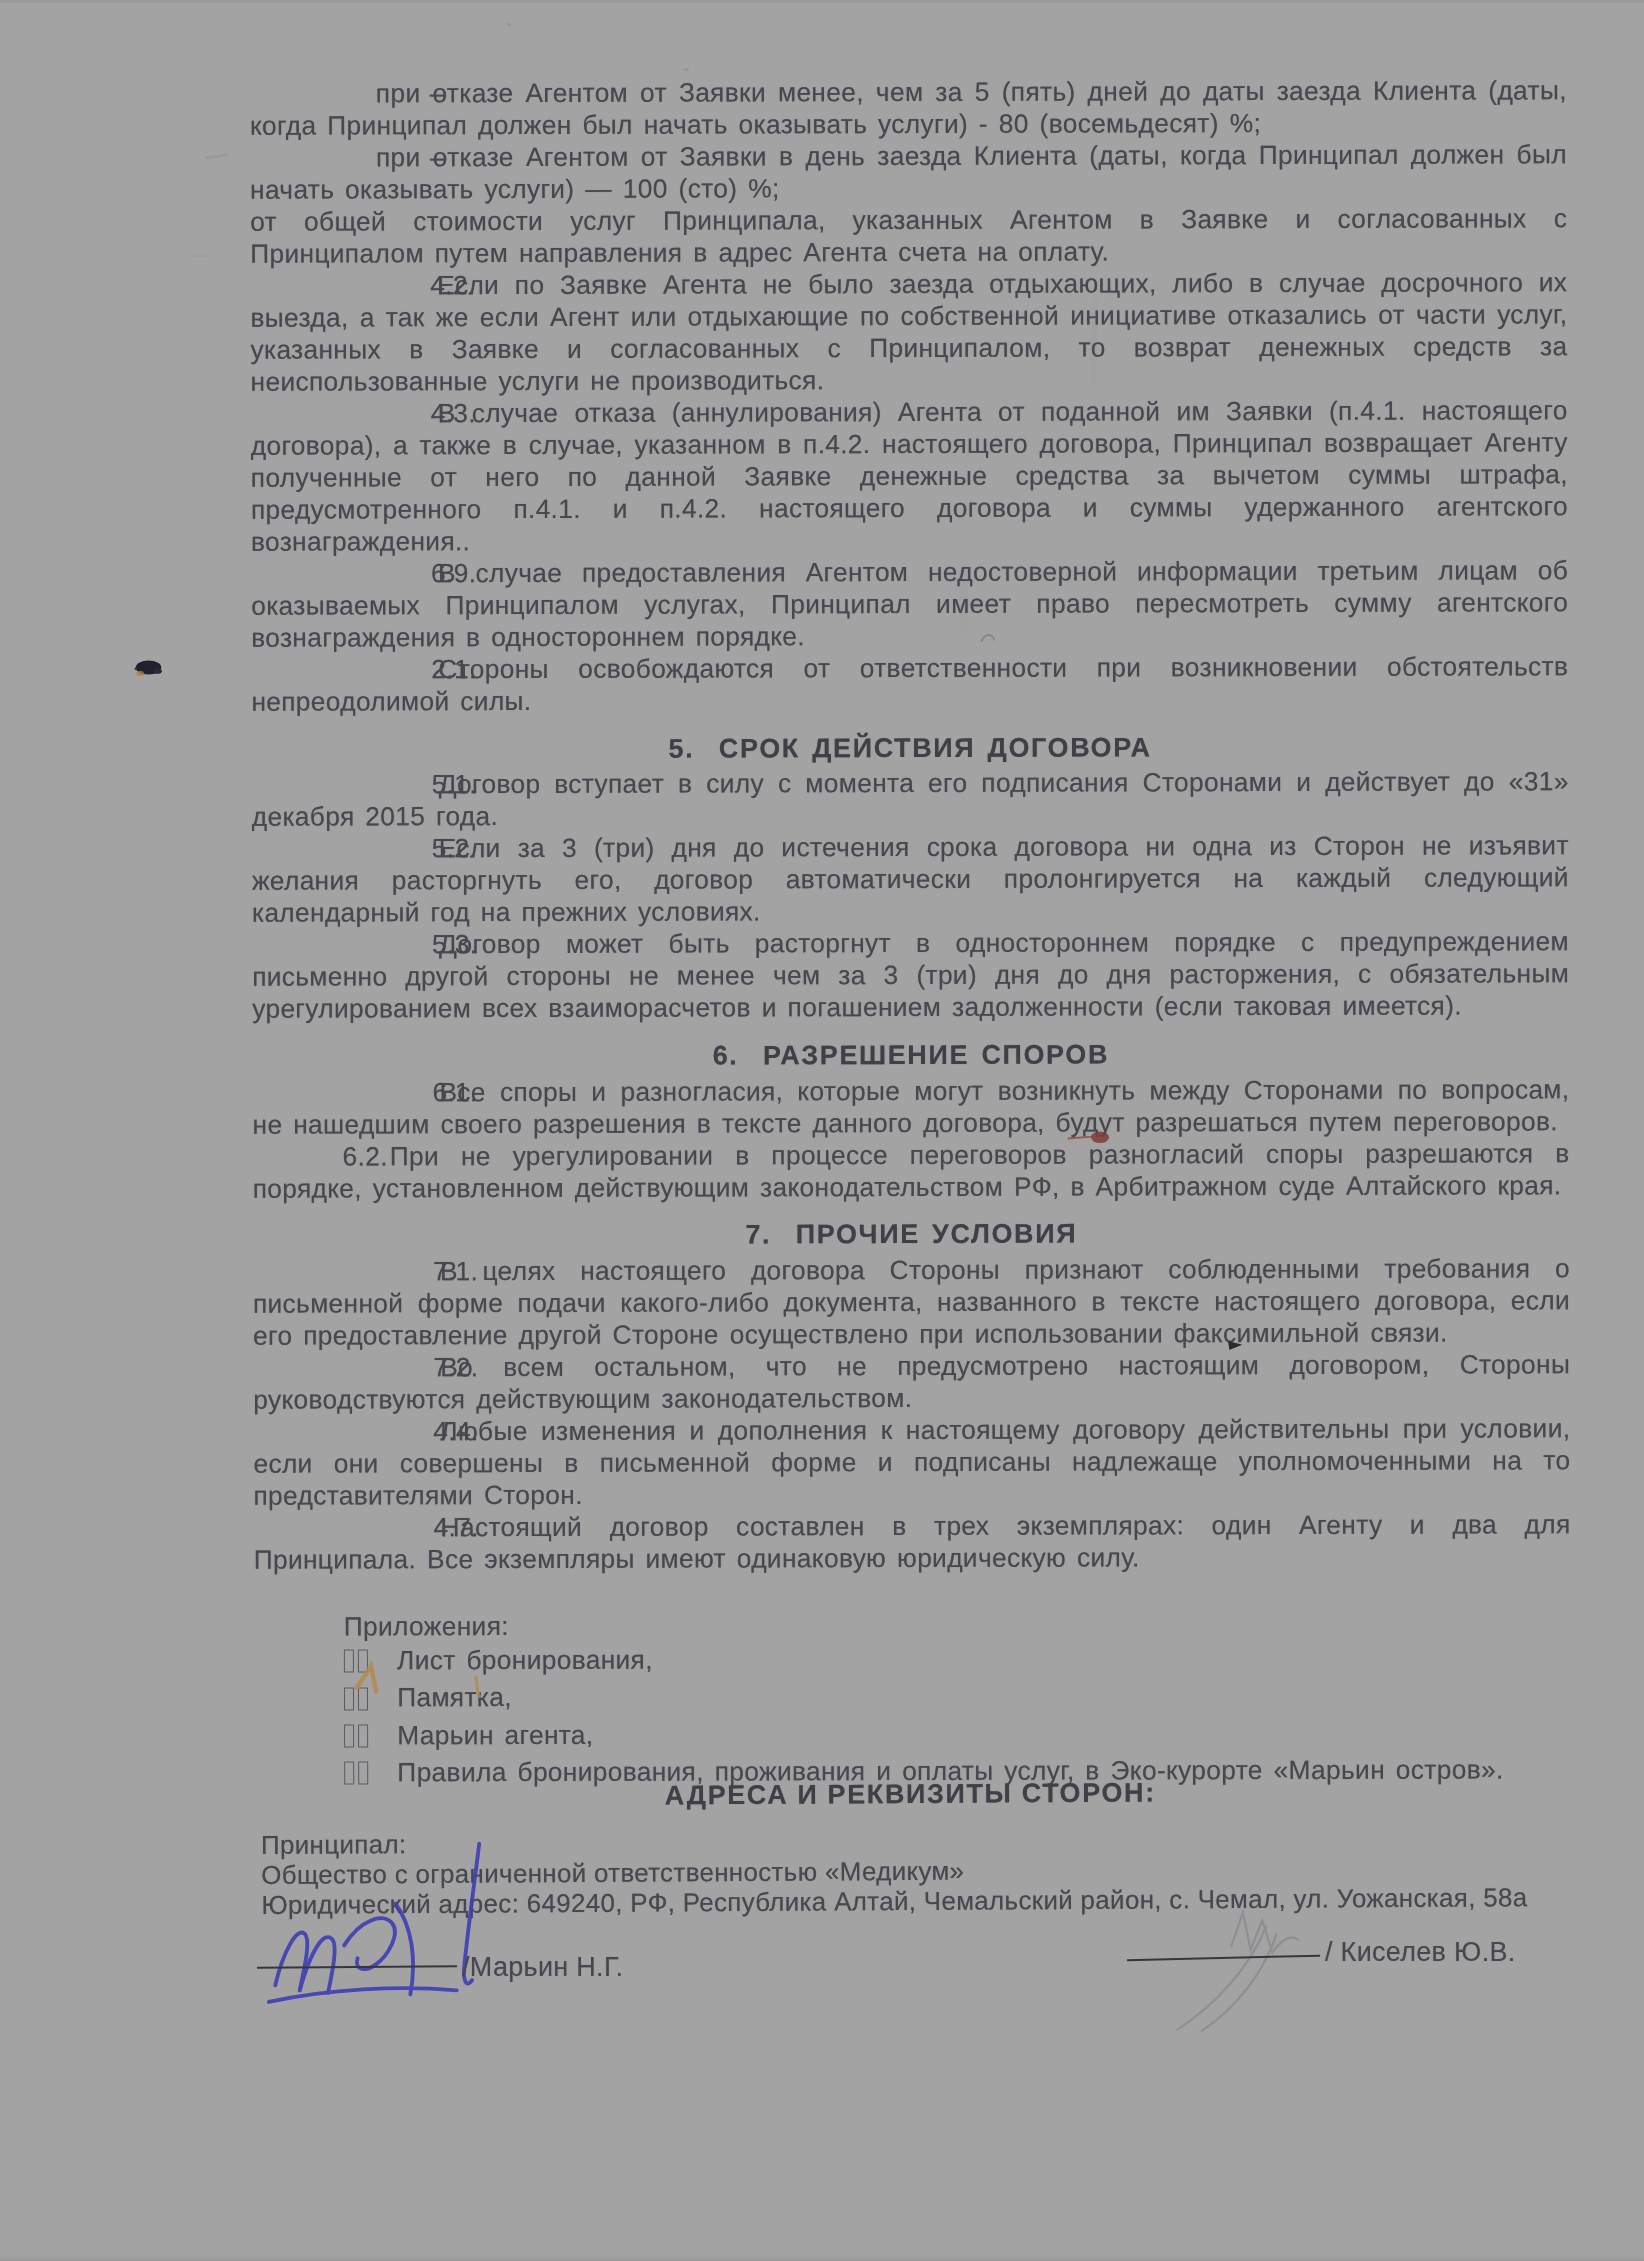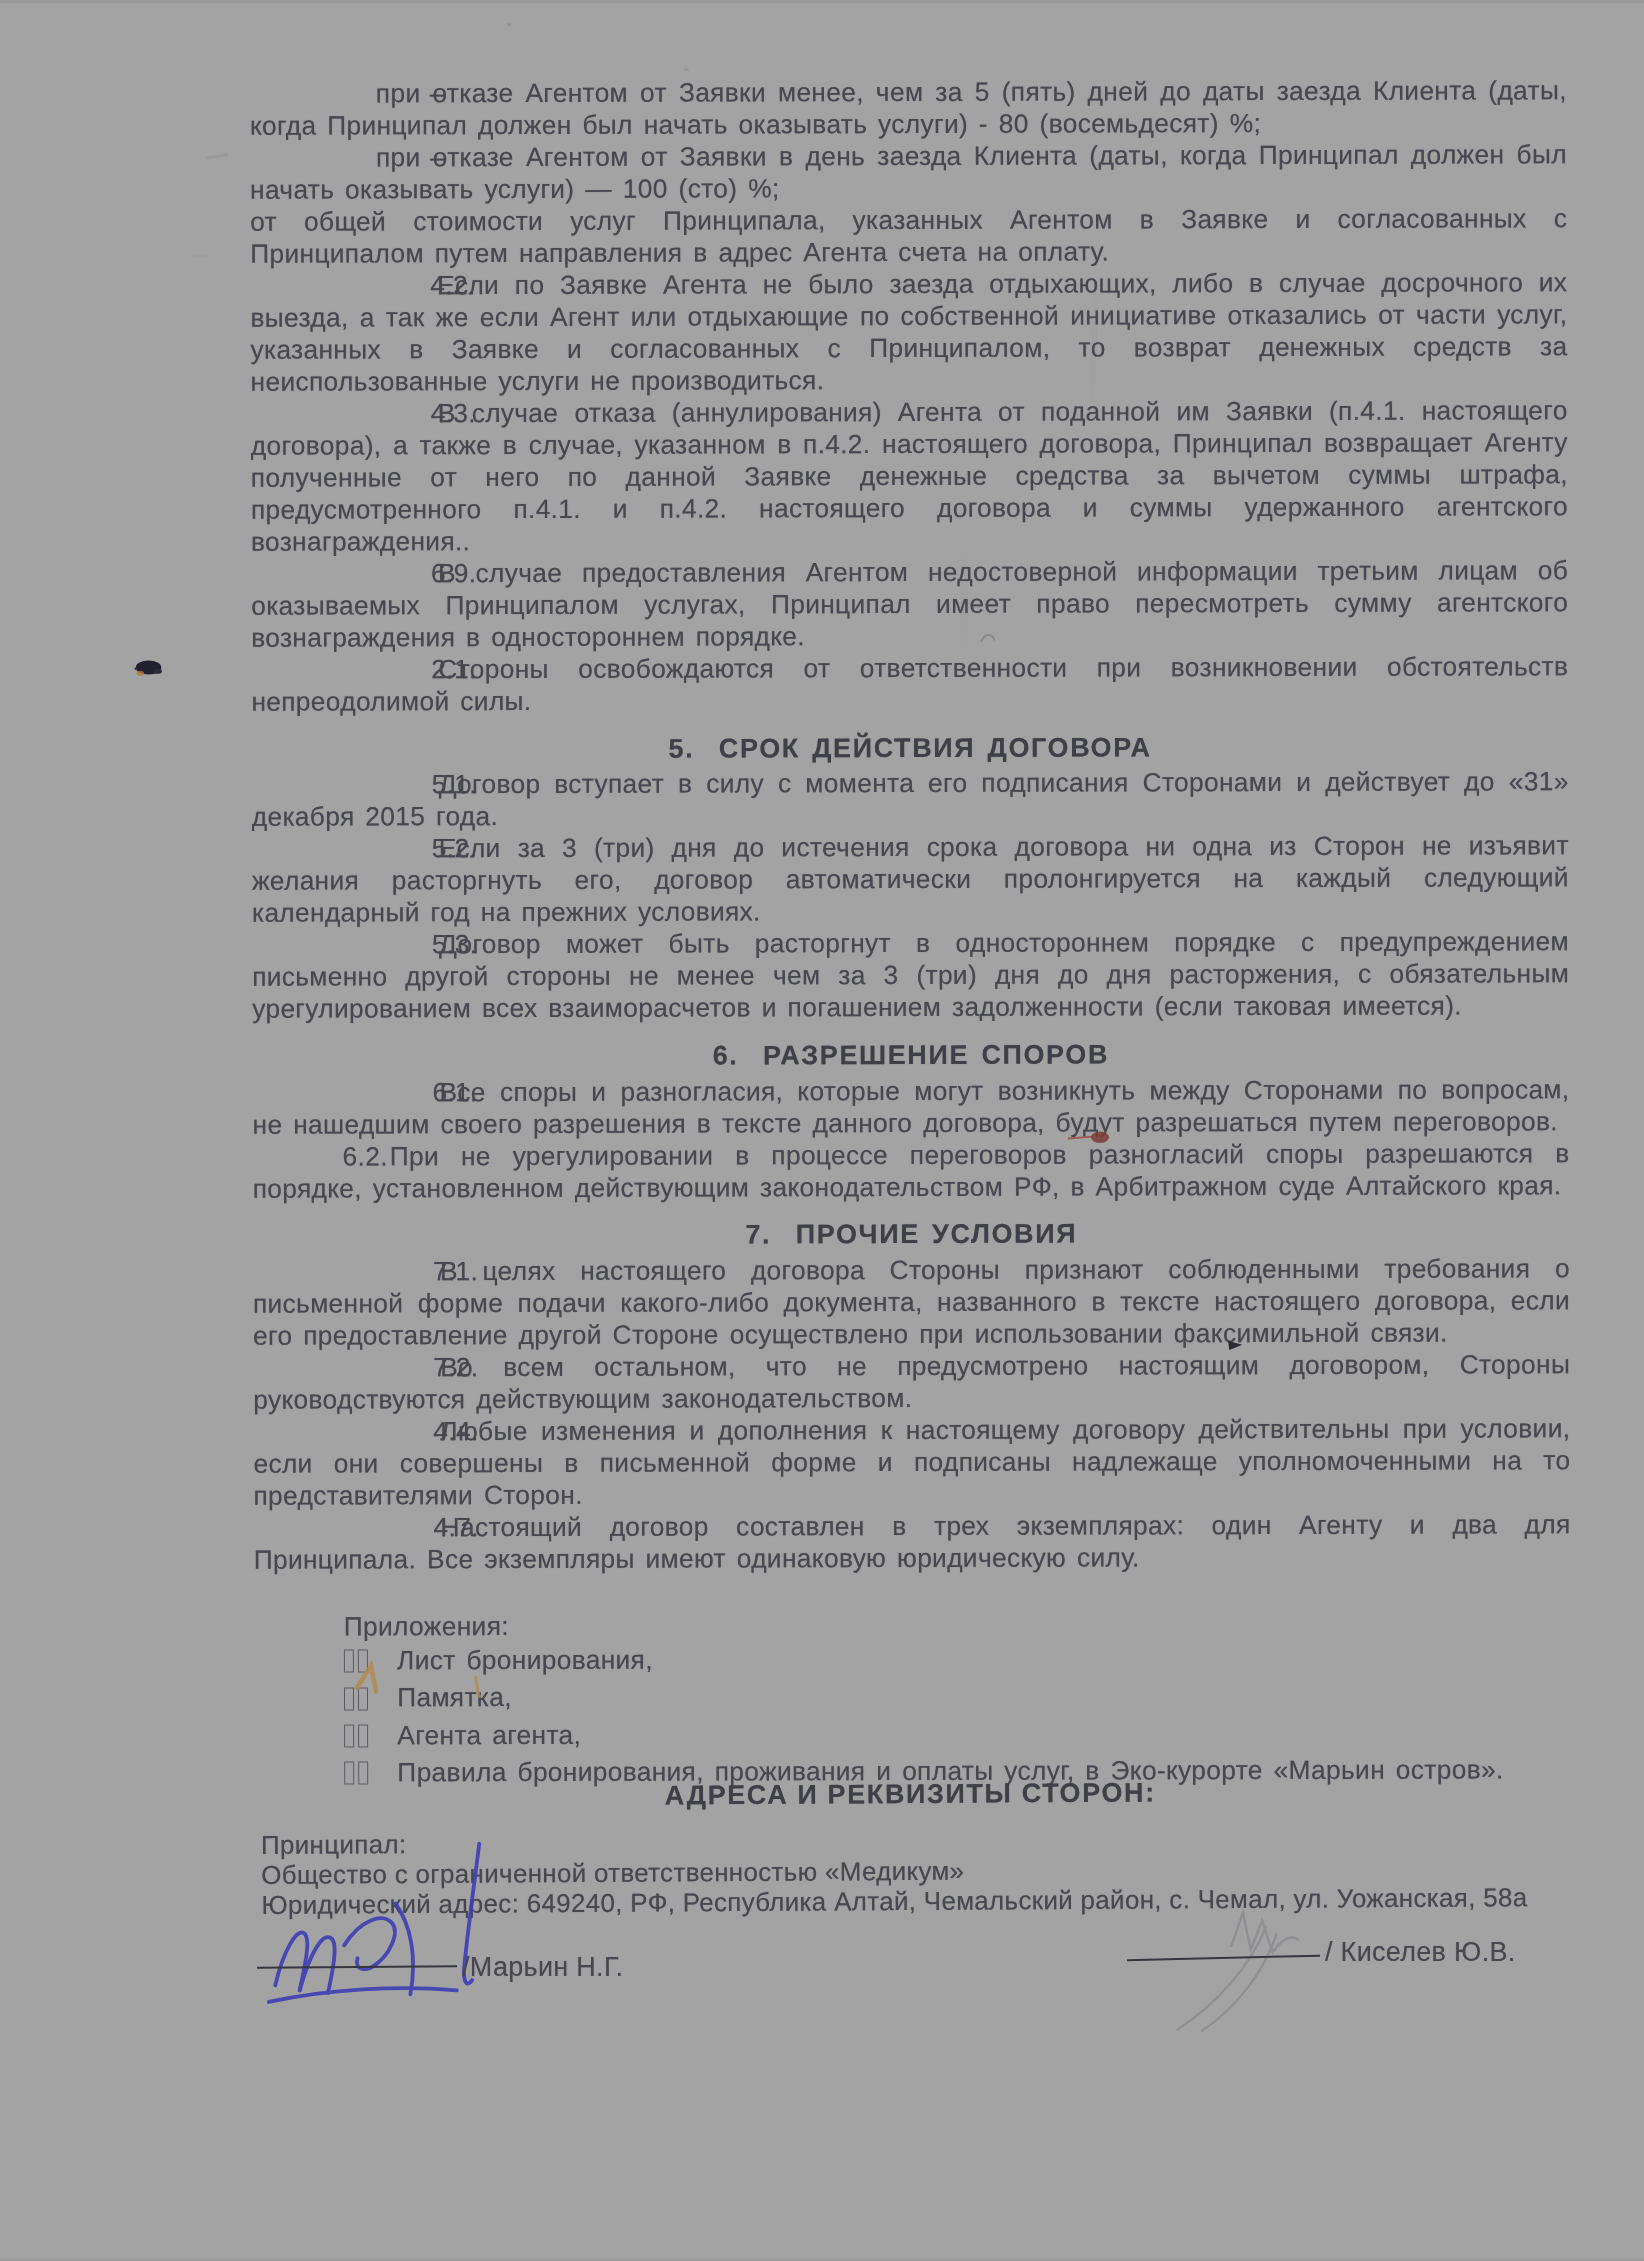--- a/index.html
+++ b/index.html
@@ -89,21 +89,21 @@
     <h3>7.&nbsp; ПРОЧИЕ УСЛОВИЯ</h3>
     <p><span class="num">7.1.</span><span>В целях настоящего договора Стороны признают соблюденными требования о письменной форме подачи какого-либо документа, названного в тексте настоящего договора, если его предоставление другой Стороне осуществлено при использовании факсимильной связи.</span></p>
     <p><span class="num">7.2.</span><span>Во всем остальном, что не предусмотрено настоящим договором, Стороны руководствуются действующим законодательством.</span></p>
     <p><span class="num">4.4.</span><span>Любые изменения и дополнения к настоящему договору действительны при условии, если они совершены в письменной форме и подписаны надлежаще уполномоченными на то представителями Сторон.</span></p>
     <p><span class="num">4.7.</span><span>Настоящий договор составлен в трех экземплярах: один Агенту и два для Принципала. Все экземпляры имеют одинаковую юридическую силу.</span></p>
 
     <div class="attach">
       <div>Приложения:</div>
       <div class="aitem"><span class="tofu-pair"><i></i><i></i></span><span>Лист бронирования,</span></div>
       <div class="aitem"><span class="tofu-pair"><i></i><i></i></span><span>Памятка,</span></div>
-      <div class="aitem"><span class="tofu-pair"><i></i><i></i></span><span>Агента агента,</span></div>
+      <div class="aitem"><span class="tofu-pair"><i></i><i></i></span><span>Марьин агента,</span></div>
       <div class="aitem"><span class="tofu-pair"><i></i><i></i></span><span>Правила бронирования, проживания и оплаты услуг, в Эко-курорте «Марьин остров».</span></div>
     </div>
   </div>
 
   <div class="req">
     <div class="rtitle">АДРЕСА И РЕКВИЗИТЫ СТОРОН:</div>
     <div class="rline">Принципал:</div>
     <div class="rline">Общество с ограниченной ответственностью «Медикум»</div>
     <div class="rline">Юридический адрес: 649240, РФ, Республика Алтай, Чемальский район, с. Чемал, ул. Уожанская, 58а</div>
   </div>

